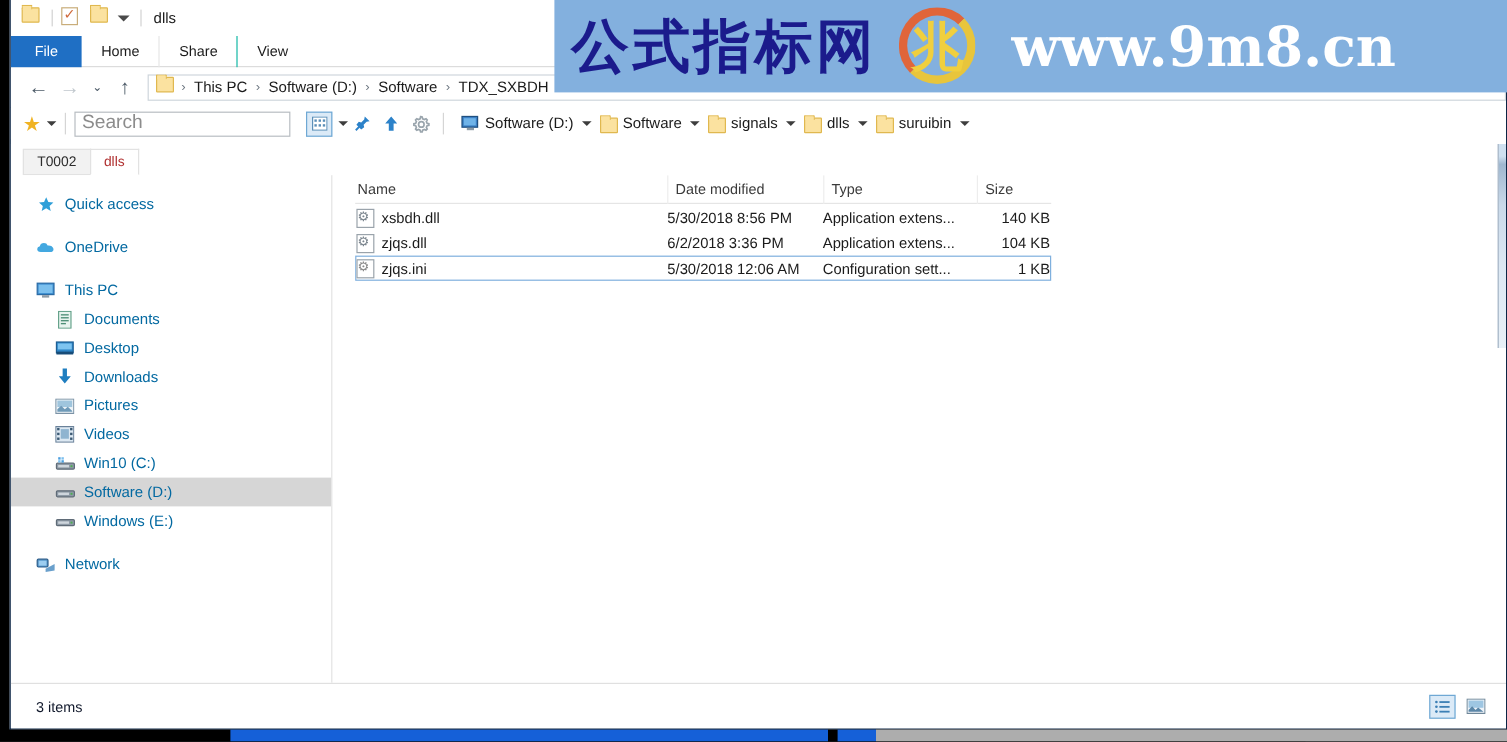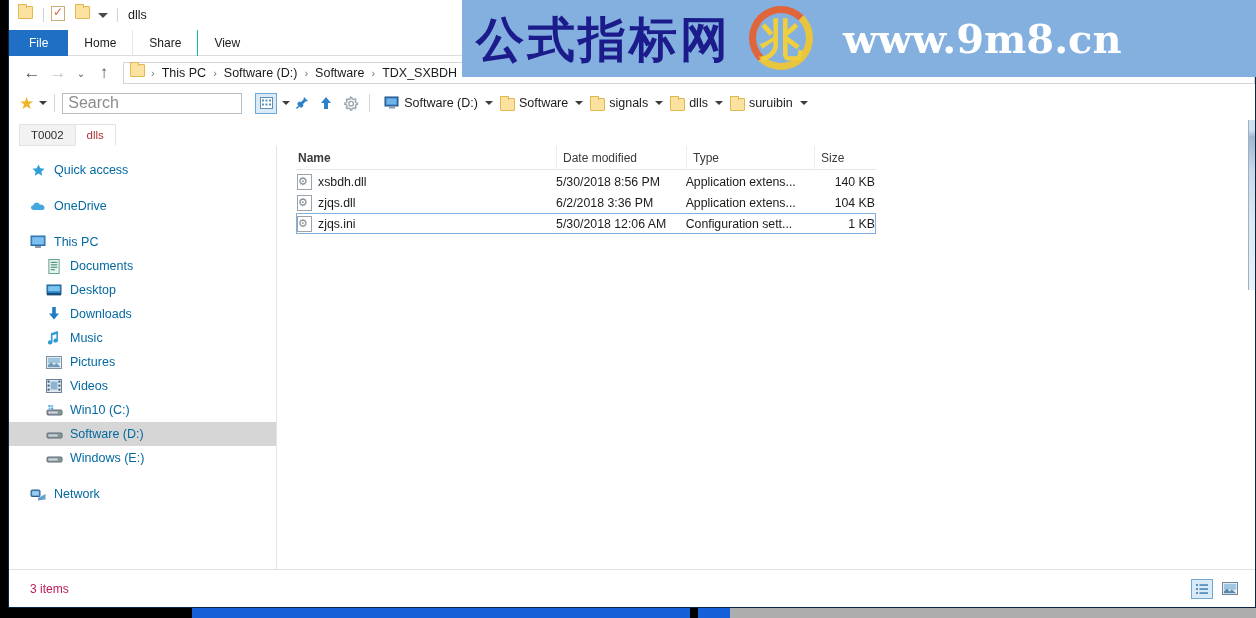--- a/index.html
+++ b/index.html
@@ -275,21 +275,21 @@
     border-bottom: 1px solid #e5e5e5;
   }
   .col-head .ch {
     font-size: 12px; color: #3b3b3b;
     border-left: 1px solid #ededed;
     height: 24px;
     display: flex; align-items: center;
     padding-left: 6px;
     position: relative;
   }
-  .col-head .ch:first-child { border-left: none; padding-left: 2px; font-weight: bold; }
+  .col-head .ch:first-child { border-left: none; padding-left: 2px; }
   .sortmark {
     position: absolute;
     left: 392px; top: -4px;
     font-size: 11px; color: #7b7b7b;
     line-height: 1;
   }
   .rows { position: absolute; left: 18px; top: 25px; width: 580px; }
   .frow {
     display: flex; align-items: center;
     height: 21px;
@@ -316,21 +316,21 @@
 
   
   .statusbar {
     position: absolute; left: 0; bottom: 0;
     width: 100%; height: 38px;
     background: #ffffff;
     border-top: 1px solid #e0e0e0;
     display: flex; align-items: center;
   }
   .status-text {
-    font-size: 12px; color: #be185d;
+    font-size: 12px; color: #0f172a;
     margin-left: 21px;
   }
   .status-views {
     position: absolute; right: 14px;
     display: flex; align-items: center;
   }
   .sv-btn {
     width: 22px; height: 20px;
     display: flex; align-items: center; justify-content: center;
     margin-left: 6px;
@@ -381,21 +381,21 @@
   .wm-glyph {
     position: absolute; left: 0; right: 0; top: 2px;
     text-align: center;
     font-family: "DejaVu Sans", sans-serif;
     font-size: 44px; font-weight: 700;
     color: #f0cf3e;
     line-height: 70px;
   }
   .wm-url {
     font-family: "DejaVu Serif", serif;
-    font-size: 40px; font-weight: 700;
+    font-size: 46px; font-weight: 700;
     color: #ffffff;
     margin-left: 26px;
     letter-spacing: 0px;
     line-height: 1;
   }
 
   
   .taskbar {
     position: absolute; left: 0; bottom: 0;
     width: 1256px; height: 10px;
@@ -597,28 +597,20 @@
 
       <div class="nav-item indent">
         <span class="nicon">
           <svg width="16" height="16" viewBox="0 0 16 16">
               <path d="M6.2 1 L9.8 1 L9.8 7.5 L13 7.5 L8 13.5 L3 7.5 L6.2 7.5 Z" fill="#1f7ec0"></path>
             </svg>
         </span>
         <span>Downloads</span>
       </div>
 
-      <div class="nav-item indent">
-        <span class="nicon">
-          <svg width="14" height="16" viewBox="0 0 14 16">
-              <path d="M11 1 L11 10.5 A2.3 2 0 1 1 9.4 8.7 L9.4 4 L5.5 5.2 L5.5 12.3 A2.3 2 0 1 1 3.9 10.5 L3.9 3.3 Z" fill="#2e9bd6"></path>
-            </svg>
-        </span>
-        <span>Music</span>
-      </div>
 
       <div class="nav-item indent">
         <span class="nicon">
           <svg width="16" height="13" viewBox="0 0 16 13">
               <rect x="0.5" y="0.5" width="15" height="12" fill="#eef4f8" stroke="#7c93a6"></rect>
               <rect x="1.8" y="1.8" width="12.4" height="5.4" fill="#9fc5dd"></rect>
               <path d="M1.8 9 L5 6.2 L8 9 L10.5 7 L14.2 10.6 L14.2 11.2 L1.8 11.2 Z" fill="#6f9ab8"></path>
             </svg>
         </span>
         <span>Pictures</span>

